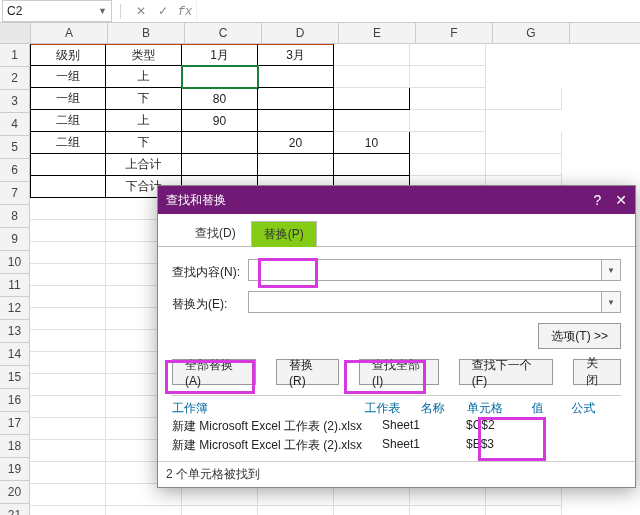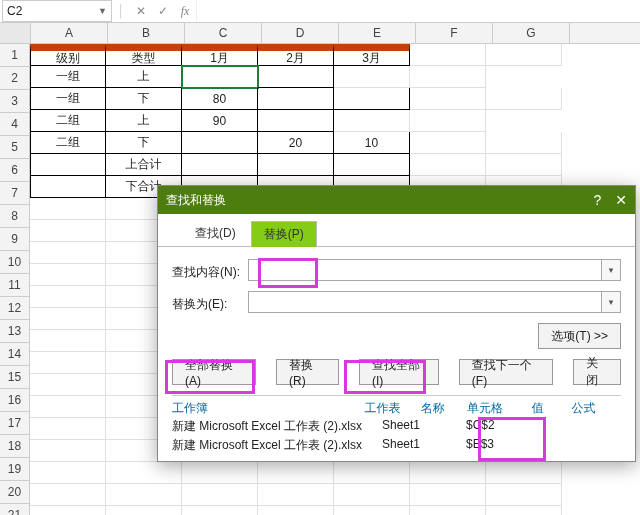--- a/index.html
+++ b/index.html
@@ -2,41 +2,41 @@
 <html><head>
 <meta charset="utf-8">
 <style>
 html,body{margin:0;padding:0;font-family:"Microsoft YaHei","Segoe UI",Arial,sans-serif;font-size:12px;background:#fff;color:#222;width:640px;height:515px;overflow:hidden}
 
 .topbar{height:22px;border-bottom:1px solid #ccc;display:flex;align-items:center;background:#fff}
 .namebox{width:100px;height:20px;border:1px solid #ccc;background:#fff;display:flex;align-items:center;justify-content:space-between;padding:0 4px;margin-left:2px}
 .namebox .dd{font-size:9px;color:#666}
 .vsep{width:18px;display:flex;justify-content:center;color:#ccc}
 .fx-btn{width:22px;text-align:center;color:#888}
-.fx-symbol{font-style:italic;font-family:Liberation Serif, serif}
+.fx-symbol{font-style:italic;font-family:Liberation Mono, monospace}
 .formula{flex:1;height:20px;border-left:1px solid #eee;padding-left:6px}
 
 .grid{position:relative}
 .colheads{display:flex;height:20px;background:#f3f3f3;border-bottom:1px solid #ccc}
 .corner{width:30px;border-right:1px solid #ccc;background:#e8e8e8}
 .ch{width:76px;border-right:1px solid #ccc;text-align:center;line-height:20px;color:#444;background:#f3f3f3}
 .gridbody{display:flex}
 .rowheads{width:30px;background:#f3f3f3}
 .rh{height:22px;border-bottom:1px solid #ccc;border-right:1px solid #ccc;text-align:center;line-height:22px;color:#444}
 .cells{position:relative}
 .crow{display:flex;height:22px}
 .cell{width:76px;height:22px;border-right:1px solid #e0e0e0;border-bottom:1px solid #e0e0e0;box-sizing:border-box;display:flex;align-items:center;justify-content:center}
 .b-r{border-right:1px solid #000}
 .b-b{border-bottom:1px solid #000}
-.b-t{border-top:7px solid #c2410c}
+.b-t{border-top:1px solid #c2410c}
 .b-l{border-left:1px solid #000}
 .sel{outline:2px solid #1a7f37;outline-offset:-1px;background:#fff}
 
 .dialog{position:absolute;left:157px;top:185px;width:477px;background:#fff;border:1px solid #888;box-shadow:0 4px 18px rgba(0,0,0,.35);font-size:12px}
-.titlebar{height:28px;background:#4d7c0f;color:#fff;display:flex;align-items:center;justify-content:space-between;padding:0 8px}
+.titlebar{height:28px;background:#701a75;color:#fff;display:flex;align-items:center;justify-content:space-between;padding:0 8px}
 .titlebar .ctrls{display:flex;gap:14px;font-size:14px}
 .titlebar .ctrls span{cursor:pointer}
 .tabs{display:flex;border-bottom:1px solid #bbb;padding:6px 10px 0 24px;gap:2px}
 .tab{padding:4px 12px;border:1px solid transparent;border-bottom:none;color:#333;cursor:pointer}
 .tab.active{border-color:#bbb;background:#84cc16;position:relative;top:1px}
 .body{padding:12px 14px 6px 14px}
 .frow{display:flex;align-items:flex-end;margin-bottom:10px}
 .flabel{width:76px}
 .finputwrap{flex:1;display:flex}
 .finput{flex:1;height:20px;border:1px solid #aaa;background:#fff}
@@ -111,21 +111,20 @@
       <div class="rh">20</div>
       <div class="rh">21</div>
 
     </div>
     <div class="cells">
 
       <div class="crow">
         <div class="cell b-l b-t b-r b-b">级别</div>
         <div class="cell b-t b-r b-b">类型</div>
         <div class="cell b-t b-r b-b">1月</div>
-        <div class="cell b-t b-r b-b">2月</div>
         <div class="cell b-t b-r b-b">3月</div>
         <div class="cell"></div>
         <div class="cell"></div>
       </div>
 
       <div class="crow">
         <div class="cell b-l b-r b-b">一组</div>
         <div class="cell b-r b-b">上</div>
         <div class="cell b-r b-b sel"></div>
         <div class="cell b-r b-b"></div>
@@ -367,18 +366,19 @@
       <span class="c-nm"></span>
       <span class="c-cl">$C$2</span>
     </div>
     <div class="resrow">
       <span class="c-wb">新建 Microsoft Excel 工作表 (2).xlsx</span>
       <span class="c-ws">Sheet1</span>
       <span class="c-nm"></span>
       <span class="c-cl">$E$3</span>
     </div>
   </div>
+  <div class="status">2 个单元格被找到</div>
 </div>
 
 <div class="hl" style="left:258px;top:258px;width:60px;height:30px"></div>
 <div class="hl" style="left:165px;top:360px;width:90px;height:34px"></div>
 <div class="hl" style="left:344px;top:360px;width:82px;height:34px"></div>
 <div class="hl" style="left:478px;top:417px;width:68px;height:44px"></div>
 
 </body></html>

